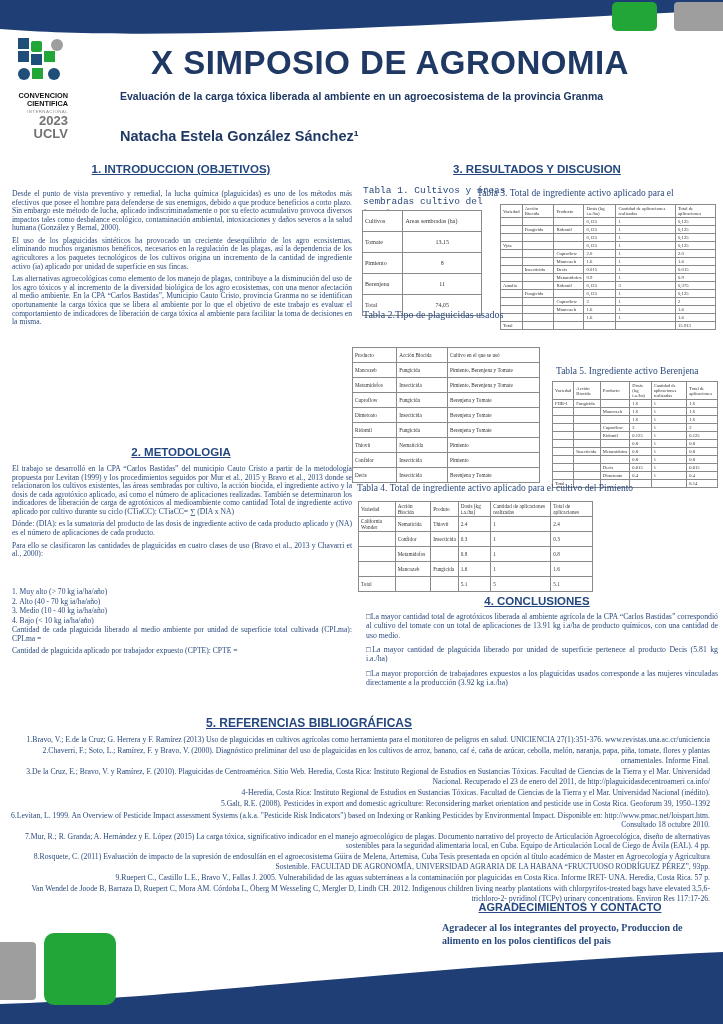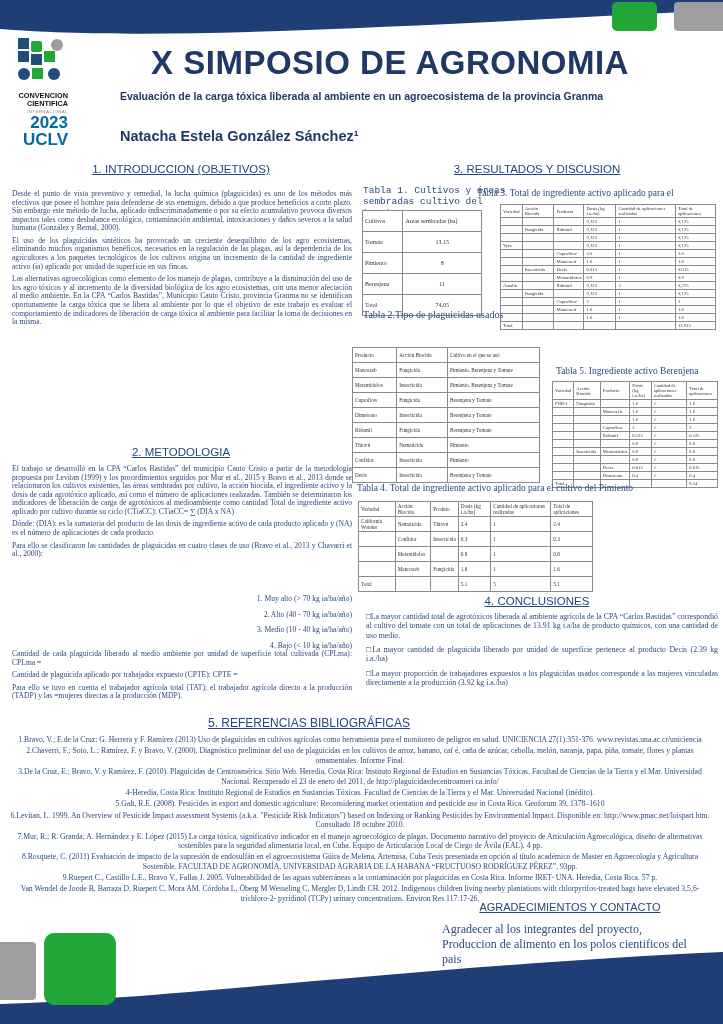--- a/index.html
+++ b/index.html
@@ -15,53 +15,53 @@
     color:#1F3864;letter-spacing:0.5px;z-index:2;}
   .poster-subtitle{left:120px;top:90px;width:540px;
     font-family:"Liberation Sans",sans-serif;font-weight:bold;font-size:10.5px;color:#1F3864;}
   .poster-author{left:120px;top:128px;width:540px;text-align:left;
     font-family:"Liberation Sans",sans-serif;font-weight:bold;font-size:14.5px;color:#1F3864;}
 
   
   .logo{left:8px;top:36px;width:60px;text-align:right;color:#111;}
   .logo-line1,.logo-line2{font-family:"Liberation Sans",sans-serif;font-weight:bold;font-size:7.3px;line-height:1.15;color:#111;}
   .logo-line3{font-family:"Liberation Sans",sans-serif;font-size:4.4px;color:#8a8a8a;letter-spacing:0.4px;}
-  .logo-year,.logo-uclv{font-family:"Liberation Sans",sans-serif;font-weight:bold;font-size:17px;line-height:1.0;color:#0369a1;}
-
-  
-  .sec-h{font-family:"Liberation Sans",sans-serif;font-weight:normal;color:#24477F;
+  .logo-year,.logo-uclv{font-family:"Liberation Sans",sans-serif;font-weight:bold;font-size:13px;line-height:1.0;color:#737373;}
+
+  
+  .sec-h{font-family:"Liberation Sans",sans-serif;font-weight:bold;color:#24477F;
          text-decoration:underline;text-align:center;font-size:11.5px;}
 
   
   .body-txt{font-size:7.6px;line-height:1.13;text-align:justify;}
   .para{margin-bottom:4px;}
-  .clase-item{margin-bottom:1px;text-align:right;margin-top:7px;}
+  .clase-item{margin-bottom:1px;text-align:left;}
 
   
   .caption{font-size:9.5px;color:#2b4a7d;line-height:1.15;}
 
   
   .dtable table{border-collapse:collapse;width:100%;color:#333;background:#fff;}
   .dtable td,.dtable th{border:0.7px solid #8a8a8a;padding:1px 2px;text-align:left;
     vertical-align:middle;font-weight:normal;font-family:"Liberation Serif",serif;}
   .t1 td,.t1 th{font-size:6px;height:18px;}
   .t1 td:last-child{text-align:center;}
   .t2 td,.t2 th{font-size:5.2px;height:12px;}
   .t3 td,.t3 th{font-size:4.7px;}
   .t4 td,.t4 th{font-size:5.2px;height:12px;}
   .t5 td,.t5 th{font-size:4.6px;}
 
   
   .concl-item{font-size:7.8px;line-height:1.2;text-align:justify;margin-bottom:5px;}
 
   
-  .refs{font-size:7.7px;line-height:1.22;text-align:center;z-index:3;}
+  .refs{font-size:7.7px;line-height:1.22;text-align:right;z-index:3;}
   .ref-item{margin-bottom:2px;}
 
-  .agrad-txt{font-size:12px;line-height:1.25;text-align:left;}
+  .agrad-txt{font-size:10px;line-height:1.25;text-align:left;font-weight:bold;}
 
   .bottom-band{left:0;bottom:0;width:723px;height:80px;z-index:1;}
   .bsq{z-index:2;}
 </style>
 </head>
 <body>
 
 <div class="poster">
 
   <svg class="abs top-band" viewBox="0 0 723 42" preserveAspectRatio="none">
@@ -105,24 +105,23 @@
       <div class="para">El trabajo se desarrolló en la CPA “Carlos Bastidas” del municipio Cauto Cristo a partir de la metodología propuesta por Levitan (1999) y los procedimientos seguidos por Mur et al., 2015 y Bravo et al., 2013 donde se relacionaron los cultivos existentes, las áreas sembradas por cultivo, la acción biocida, el ingrediente activo y la dosis de cada agrotóxico aplicado, así como el número de aplicaciones realizadas. También se determinaron los indicadores de liberación de carga de agrotóxicos al medioambiente como cantidad Total de ingrediente activo aplicado por cultivo durante su ciclo (CTiaCC): CTiaCC= ∑ (DIA x NA)</div>
       <div class="para">Dónde: (DIA): es la sumatoria del producto de las dosis de ingrediente activo de cada producto aplicado y (NA) es el número de aplicaciones de cada producto.</div>
       <div class="para">Para ello se clasificaron las cantidades de plaguicidas en cuatro clases de uso (Bravo et al., 2013 y Chavarri et al., 2000):</div>
     </div>
   <div class="abs body-txt" style="left:12px;top:588px;width:340px;">
       <div class="clase-item">1. Muy alto (&gt; 70 kg ia/ha/año)</div>
       <div class="clase-item">2. Alto (40 - 70 kg ia/ha/año)</div>
       <div class="clase-item">3. Medio (10 - 40 kg ia/ha/año)</div>
       <div class="clase-item">4. Bajo (&lt; 10 kg ia/ha/año)</div>
     </div>
-  <div class="abs body-txt" style="left:12px;top:626px;width:340px;margin-top:24px;">
+  <div class="abs body-txt" style="left:12px;top:626px;width:340px;">
       <div class="para">Cantidad de cada plaguicida liberado al medio ambiente por unidad de superficie  total cultivada (CPLma): CPLma =</div>
       <div class="para">Cantidad de plaguicida aplicado por trabajador expuesto (CPTE): CPTE =</div>
-      <div class="para">Para ello se tuvo en cuenta el trabajador agrícola total (TAT); el trabajador agrícola directo a la producción (TADP) y las =mujeres directas a la producción (MDP).</div>
     </div>
 
   <div class="abs sec-h" style="left:362px;top:163px;width:350px;">3. RESULTADOS Y DISCUSION</div>
 
   <div class="abs caption" style="left:363px;top:186px;width:150px;font-family:Liberation Mono, monospace;">Tabla 1. Cultivos y áreas sembradas cultivo del tomate.</div>
   <div class="abs dtable t1" style="left:362px;top:210px;width:120px;">
       <table>
         <thead>
           <tr>
             <th>Cultivos</th>
@@ -495,31 +494,31 @@
             <td>5</td>
             <td>5.1</td>
           </tr>
         </tbody>
       </table>
     </div>
 
   <div class="abs sec-h" style="left:362px;top:595px;width:350px;">4. CONCLUSIONES</div>
   <div class="abs" style="left:366px;top:612px;width:352px;">
       <div class="concl-item">□La mayor cantidad total de agrotóxicos liberada al ambiente agrícola de la CPA “Carlos Bastidas” correspondió al cultivo del tomate con un total de aplicaciones de 13.91 kg i.a/ha de producto químicos, con una cantidad de uso medio.</div>
-      <div class="concl-item">□La mayor cantidad de plaguicida liberado por unidad de superficie pertenece al producto Decis (2.39 kg i.a./ha)</div>
+      <div class="concl-item">□La mayor cantidad de plaguicida liberado por unidad de superficie pertenece al producto Decis (5.81 kg i.a./ha)</div>
       <div class="concl-item">□La mayor proporción de trabajadores expuestos a los plaguicidas usados corresponde a las mujeres vinculadas directamente a la producción (3.92 kg i.a./ha)</div>
     </div>
 
   <div class="abs sec-h" style="left:0px;top:716px;width:723px;padding-right:105px;box-sizing:border-box;font-size:12px;">5. REFERENCIAS BIBLIOGRÁFICAS</div>
   <div class="abs refs" style="left:10px;top:735px;width:700px;">
       <div class="ref-item">1.Bravo, V.; E.de la Cruz; G. Herrera y F. Ramírez (2013) Uso de plaguicidas en cultivos agrícolas como herramienta para el monitoreo de peligros en salud. UNICIENCIA 27(1):351-376. www.revistas.una.ac.cr/uniciencia</div>
       <div class="ref-item">2.Chaverri, F.; Soto, L.; Ramírez, F. y Bravo, V. (2000). Diagnóstico preliminar del uso de plaguicidas en los cultivos de arroz, banano, caf é, caña de azúcar, cebolla, melón, naranja, papa, piña, tomate, flores y plantas ornamentales. Informe Final.</div>
       <div class="ref-item">3.De la Cruz, E.; Bravo, V. y Ramírez, F. (2010). Plaguicidas de Centroamérica. Sitio Web. Heredia, Costa Rica: Instituto Regional de Estudios en Sustancias Tóxicas. Facultad de Ciencias de la Tierra y el Mar. Universidad Nacional. Recuperado el 23 de enero del 2011, de http://plaguicidasdecentroameri ca.info/</div>
       <div class="ref-item">4-Heredia, Costa Rica: Instituto Regional de Estudios en Sustancias Tóxicas. Facultad de Ciencias de la Tierra y el Mar. Universidad Nacional (inédito).</div>
-      <div class="ref-item">5.Galt, R.E. (2008). Pesticides in export and domestic agriculture: Reconsidering market orientation and pesticide use in Costa Rica. Geoforum 39, 1378–1610</div>
+      <div class="ref-item">5.Galt, R.E. (2008). Pesticides in export and domestic agriculture: Reconsidering market orientation and pesticide use in Costa Rica. Geoforum 39, 1950–1392</div>
       <div class="ref-item">6.Levitan, L. 1999. An Overview of Pesticide Impact assessment Systems (a.k.a. "Pesticide Risk Indicators") based on Indexing or Ranking Pesticides by Environmental Impact. Disponible en: http://www.pmac.net/loispart.htm. Consultado 18 octubre 2010.</div>
       <div class="ref-item">7.Mur, R.; R. Granda; A. Hernández y E. López (2015) La carga tóxica, significativo indicador en el manejo agroecológico de plagas. Documento narrativo del proyecto de Articulación Agroecológica, diseño de alternativas sostenibles para la seguridad alimentaria local, en Cuba. Equipo de Articulación Local de Ciego de Ávila (EAL). 4 pp.</div>
       <div class="ref-item">8.Rosquete, C. (2011) Evaluación de impacto de la supresión de endosulfán en el agroecosistema Güira de Melena, Artemisa, Cuba Tesis presentada en opción al título académico de Master en Agroecología y Agricultura Sostenible. FACULTAD DE AGRONOMÍA, UNIVERSIDAD AGRARIA DE LA HABANA “FRUCTUOSO RODRÍGUEZ PÉREZ”, 93pp.</div>
       <div class="ref-item">9.Ruepert C., Castillo L.E., Bravo V., Fallas J. 2005. Vulnerabilidad de las aguas subterráneas a la contaminación por plaguicidas en Costa Rica. Informe IRET- UNA. Heredia, Costa Rica. 57 p.</div>
       <div class="ref-item">Van Wendel de Joode B, Barraza D, Ruepert C, Mora AM. Córdoba L, Öberg M Wesseling C, Mergler D, Lindh CH. 2012. Indigenous children living nearby plantations with chlorpyrifos-treated bags have elevated 3,5,6-trichloro-2- pyridinol (TCPy) urinary concentrations. Environ Res 117:17-26.</div>
     </div>
 
   <div class="abs sec-h" style="left:440px;top:901px;width:260px;font-size:11px;">AGRADECIMIENTOS Y CONTACTO</div>
   <div class="abs agrad-txt" style="left:442px;top:922px;width:256px;">Agradecer al los integrantes del proyecto, Produccion de alimento en los polos cientificos del pais</div>
 

